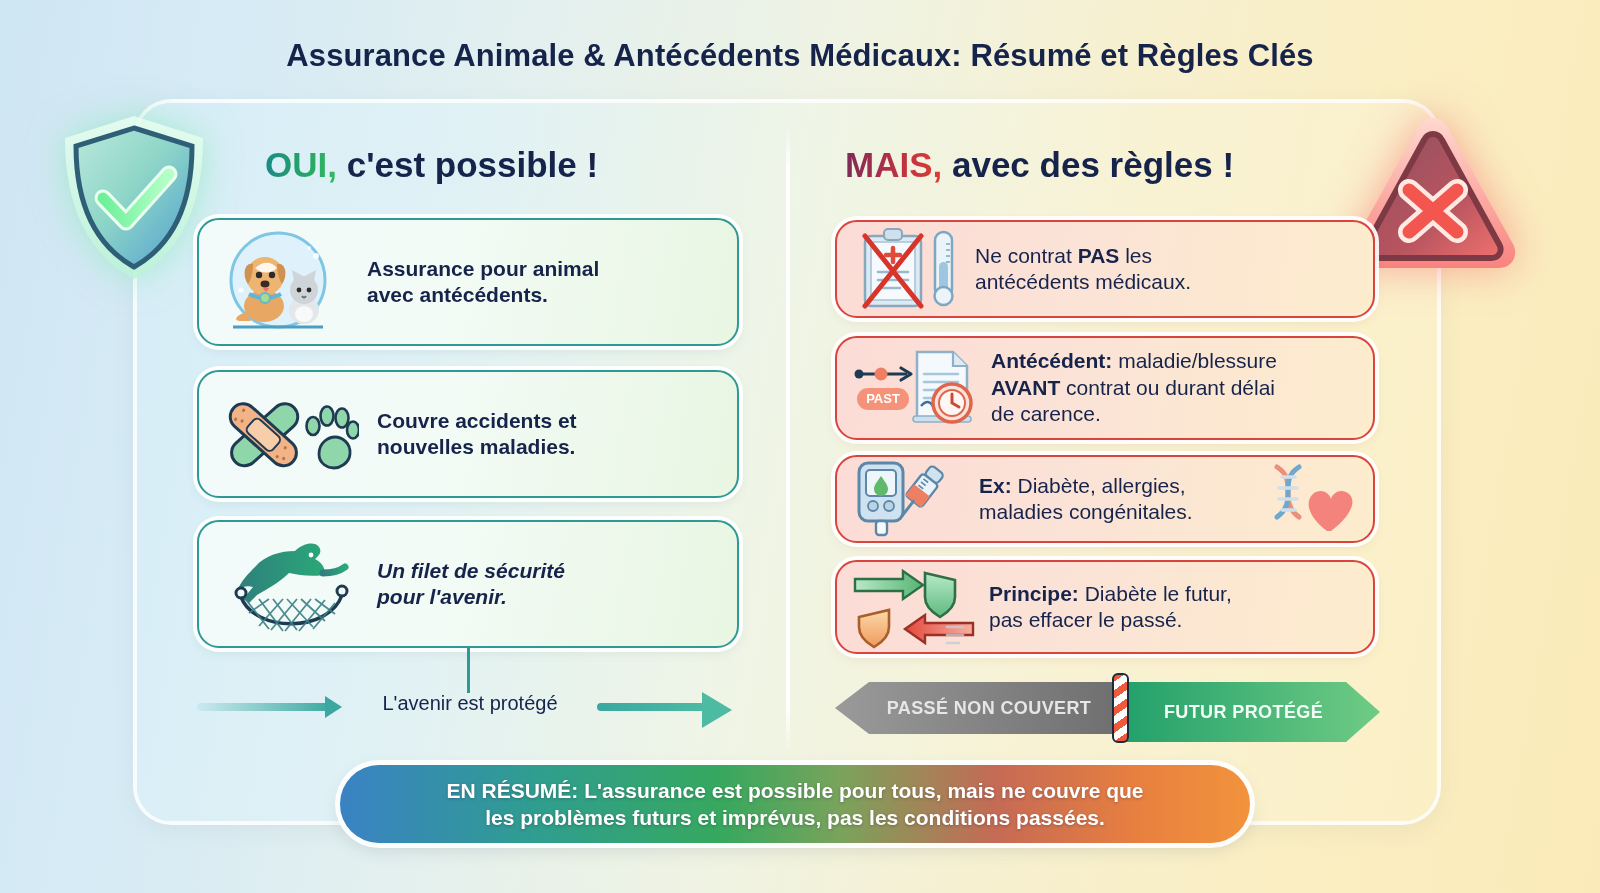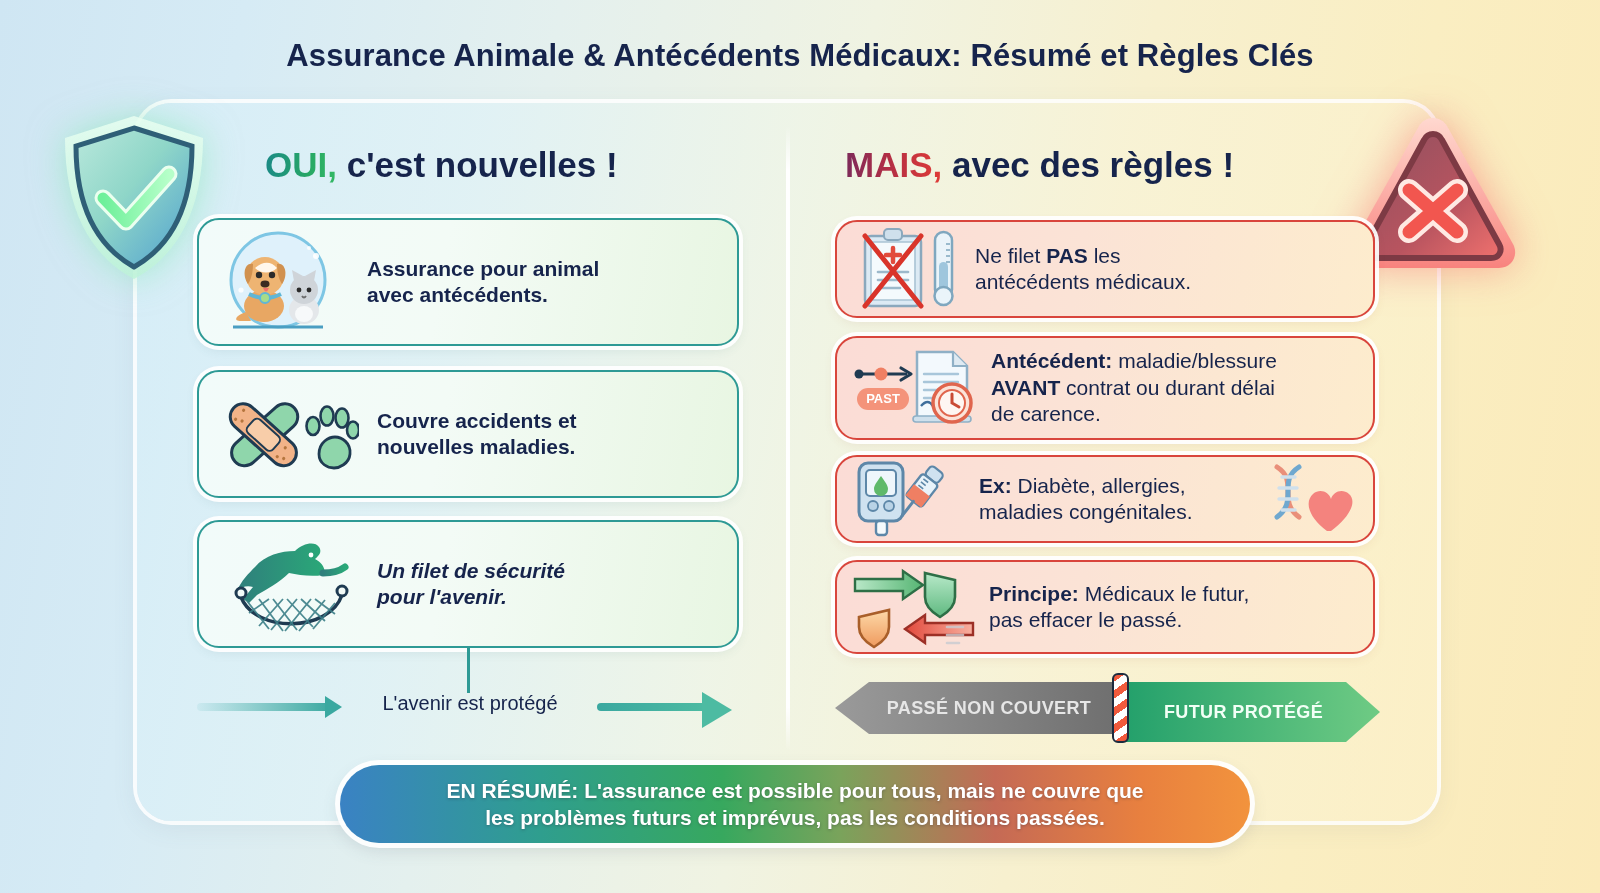--- a/index.html
+++ b/index.html
@@ -176,21 +176,21 @@
         </linearGradient>
       </defs>
       <path d="M88 6 C94 6 99 9 102 14 L168 132 C174 143 167 156 154 156 L22 156 C9 156 2 143 8 132 L74 14 C77 9 82 6 88 6 Z" fill="url(#trG)"></path>
       <path d="M88 22 C92 22 95 24 97 28 L154 132 C158 139 154 146 146 146 L30 146 C22 146 18 139 22 132 L79 28 C81 24 84 22 88 22 Z" fill="url(#trB)" stroke="#7d3a44" stroke-width="6"></path>
       <path d="M64 78 L112 120 M112 78 L64 120" stroke="#ffe9e3" stroke-width="22" stroke-linecap="round"></path>
       <path d="M64 78 L112 120 M112 78 L64 120" stroke="#f2564f" stroke-width="13" stroke-linecap="round"></path>
     </svg>
   </div>
 
   <div class="colhead left">
-    <span class="grad-yes">OUI,</span><span> c'est nouvelles !</span>
+    <span class="grad-yes">OUI,</span><span> c'est possible !</span>
   </div>
 
   <div class="card lcard" id="lc1">
     <div class="icon">
       <svg width="118" height="108" viewBox="0 0 118 108">
         <circle cx="59" cy="52" r="47" fill="#dff1fb" stroke="#7ec6e4" stroke-width="3"></circle>
 
         <ellipse cx="45" cy="78" rx="20" ry="16" fill="#e8a763"></ellipse>
         <path d="M27 84 C16 88 14 93 22 93 L32 93 Z" fill="#e8a763"></path>
         <circle cx="46" cy="48" r="19" fill="#eeb472"></circle>
@@ -312,21 +312,21 @@
         <path d="M14 10 L70 80 M70 10 L14 80" stroke="#d9342a" stroke-width="5" stroke-linecap="round"></path>
         <rect x="84" y="6" width="17" height="66" rx="8.5" fill="#eaf4fa" stroke="#7fa7bf" stroke-width="2.5"></rect>
         <rect x="88" y="36" width="9" height="34" rx="4.5" fill="#9fc6dd"></rect>
         <circle cx="92.5" cy="70" r="9" fill="#eaf4fa" stroke="#7fa7bf" stroke-width="2.5"></circle>
         <g stroke="#7fa7bf" stroke-width="1.6">
             <path d="M95 18 h4 M95 24 h4 M95 30 h4 M95 36 h4"></path>
           </g>
       </svg>
     </div>
     <div class="txt">
-      <div><span>Ne filet </span><b>PAS</b><span> les</span></div>
+      <div><span>Ne contrat </span><b>PAS</b><span> les</span></div>
       <div>antécédents médicaux.</div>
     </div>
   </div>
 
   <div class="card rcard" id="rc2">
     <div class="icon">
       <svg width="128" height="88" viewBox="0 0 128 88">
         <path d="M6 30 H56" stroke="#1f3b52" stroke-width="3.2"></path>
         <path d="M50 24 L60 30 L50 36" fill="none" stroke="#1f3b52" stroke-width="3.2" stroke-linecap="round" stroke-linejoin="round"></path>
         <circle cx="8" cy="30" r="4.5" fill="#1f3b52"></circle>
@@ -422,21 +422,21 @@
         <path d="M122 58 H74 V50 L54 64 L74 78 V70 H122 Z" fill="url(#ard)" stroke="#9c2f26" stroke-width="2.4"></path>
         <path d="M8 52 L38 45 V62 C38 74 26 80 23 82 C20 80 8 74 8 62 Z" fill="url(#sor)" stroke="#a95f2a" stroke-width="2.6"></path>
         <g stroke="#c9ccd2" stroke-width="2.6" stroke-linecap="round" opacity=".8">
           <path d="M96 62 h16"></path>
             <path d="M96 70 h16"></path>
             <path d="M96 78 h12"></path>
         </g>
       </svg>
     </div>
     <div class="txt">
-      <div><b>Principe:</b><span> Médicaux le futur,</span></div>
+      <div><b>Principe:</b><span> Diabète le futur,</span></div>
       <div>pas effacer le passé.</div>
     </div>
   </div>
 
   <div class="timeline">
     <div class="tl-left">
       <span>PASSÉ NON COUVERT</span>
     </div>
     <div class="tl-right">
       <span>FUTUR PROTÉGÉ</span>

